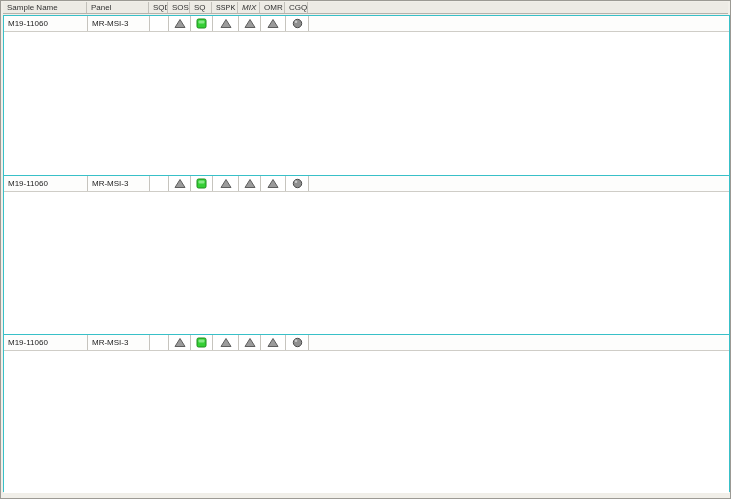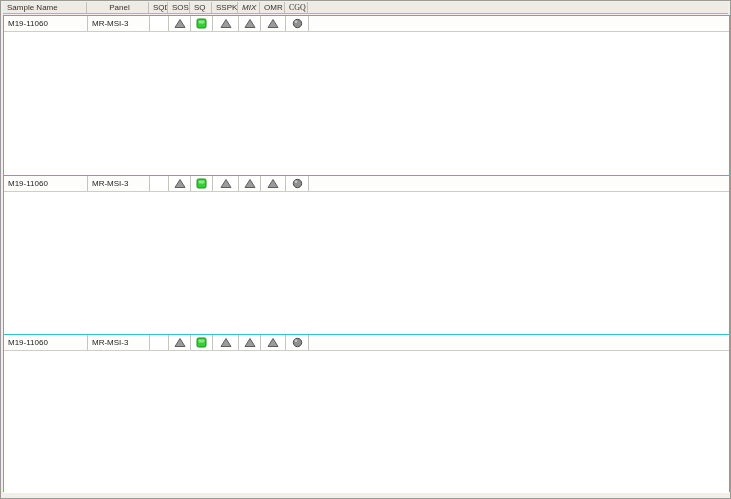--- a/index.html
+++ b/index.html
@@ -21,28 +21,28 @@
   .fcell{display:flex;align-items:center;justify-content:center;border-right:1px solid #c6c4be;flex:0 0 auto;background:#fff}
   .chart{display:block}
   svg text{font-family:"Liberation Sans",sans-serif}
 </style>
 </head>
 <body>
 
 <div class="app">
   <div class="header-row">
       <div class="hcell" style="width: 84px;">Sample Name</div>
-      <div class="hcell" style="width: 62px; text-align: center;">Panel</div>
+      <div class="hcell" style="width: 62px;">Panel</div>
       <div class="hcell" style="width: 19px; text-align: center;">SQD</div>
       <div class="hcell" style="width: 22px;">SOS</div>
       <div class="hcell" style="width: 22px;">SQ</div>
-      <div class="hcell" style="width: 26px;">SSPK</div>
+      <div class="hcell" style="width: 26px; font-family: Liberation Mono, monospace;">SSPK</div>
       <div class="hcell" style="width: 22px; font-style: italic;">MIX</div>
       <div class="hcell" style="width: 25px;">OMR</div>
-      <div class="hcell" style="width: 23px; font-family: Liberation Serif, serif;">CGQ</div>
+      <div class="hcell" style="width: 23px;">CGQ</div>
       <div class="hcell hfill"></div>
     </div>
   <div class="content">
       <div class="group">
     <div class="sample-row">
       <div class="scell sname">M19-11060</div>
       <div class="scell spanel">MR-MSI-3</div>
       <div class="flags">
             <div class="fcell" style="width: 19px;"></div>
             <div class="fcell" style="width: 22px;">

